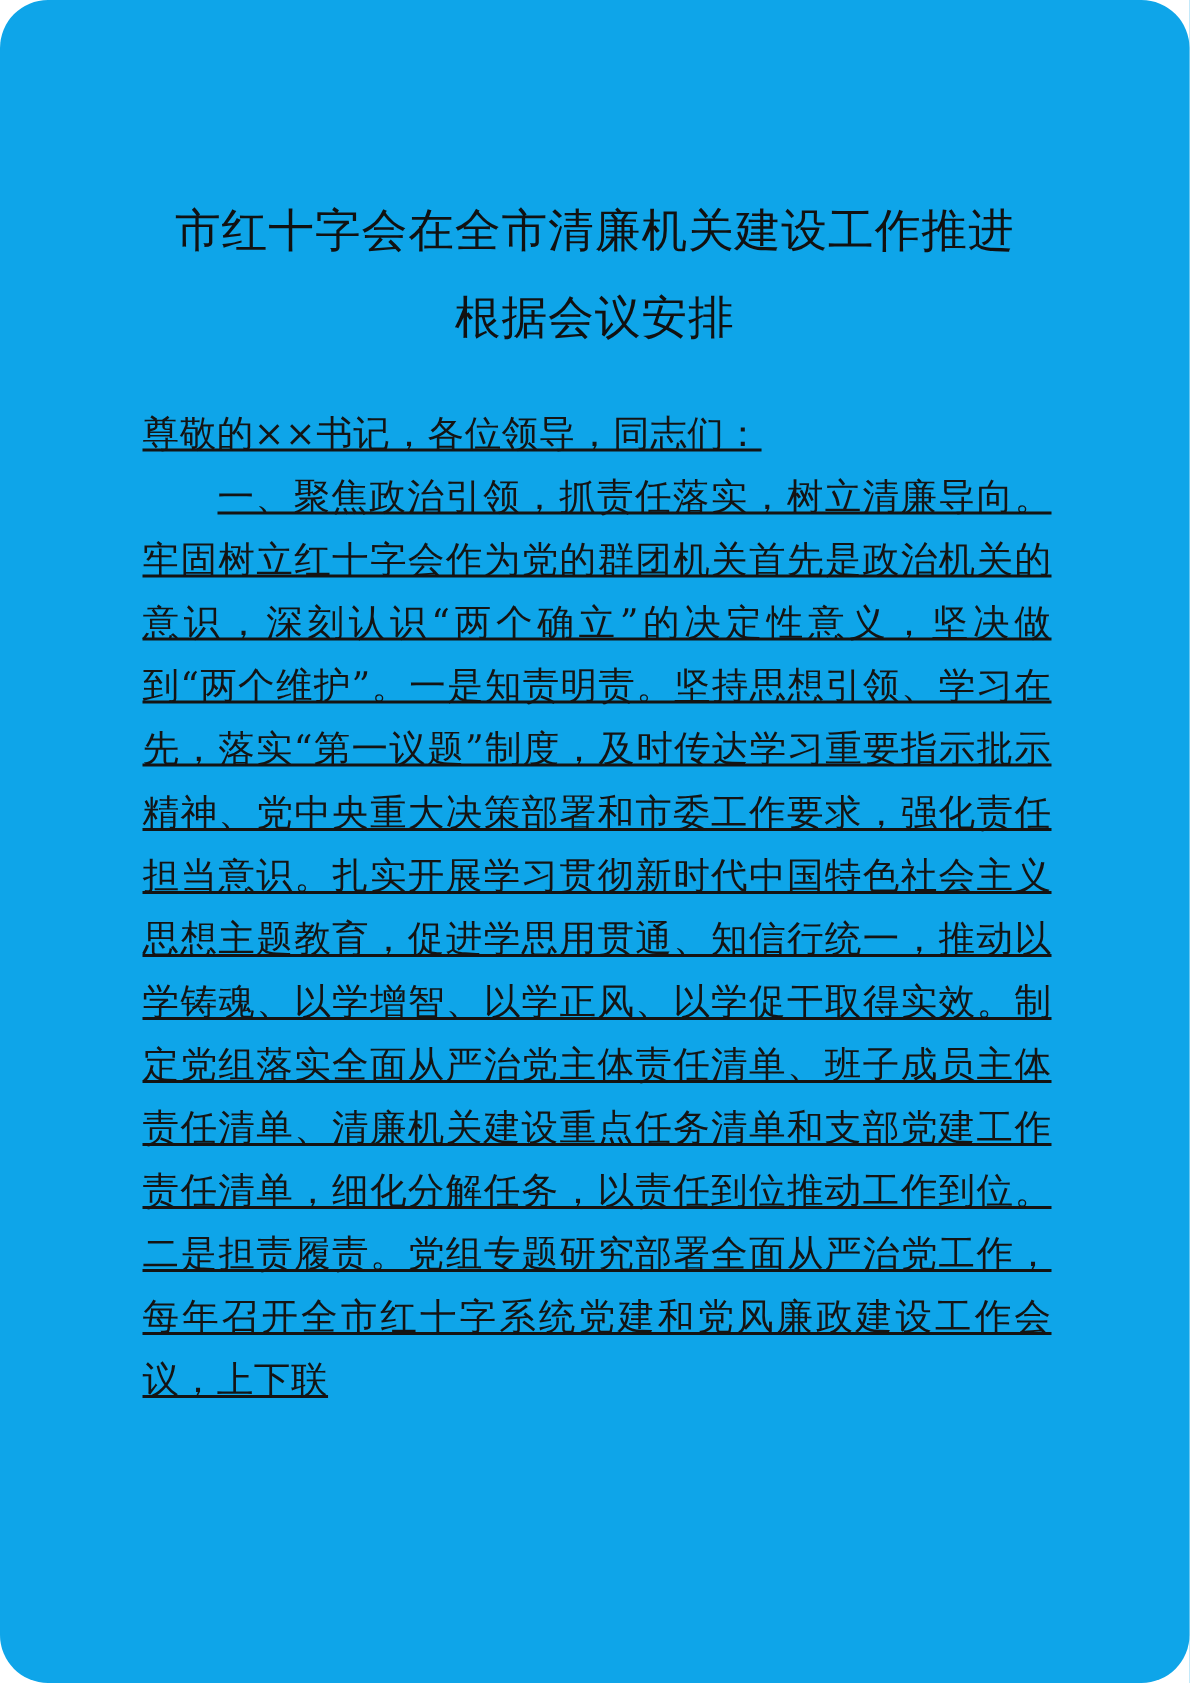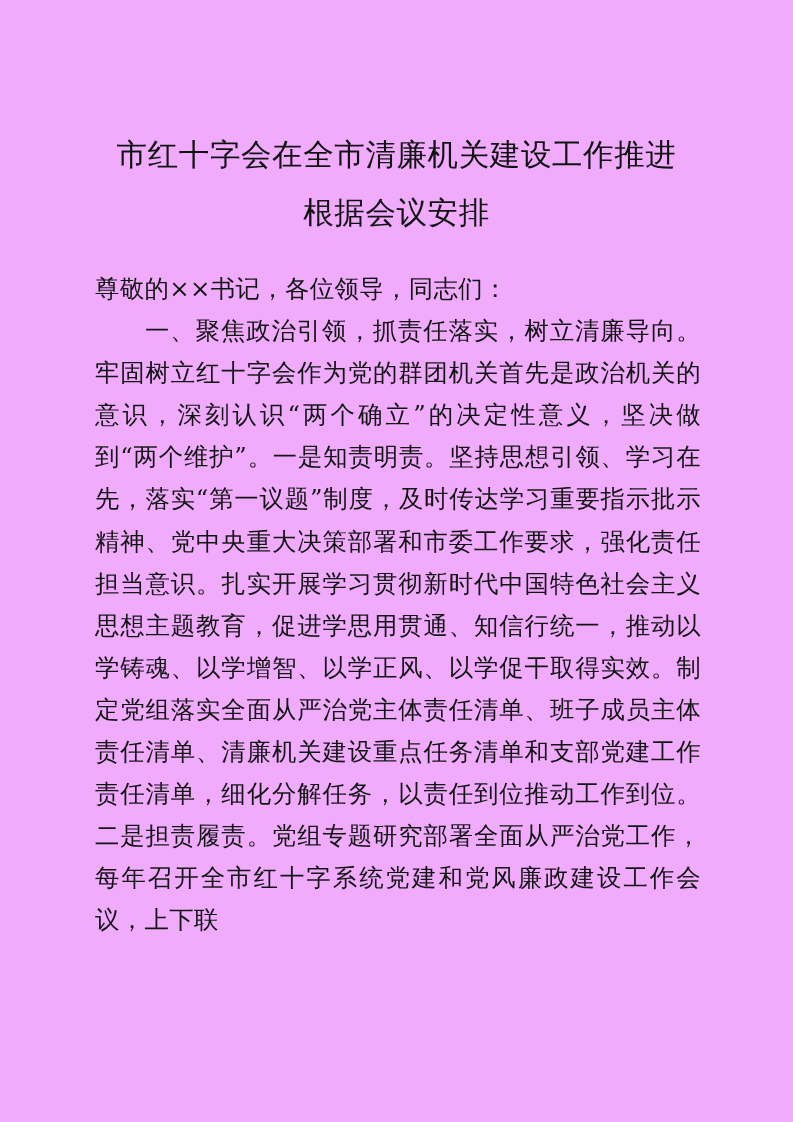--- a/index.html
+++ b/index.html
@@ -12,22 +12,23 @@
     height: 1122px;
     overflow: hidden;
     font-family: "DejaVu Serif", "Liberation Serif", serif;
     color: #000000;
     -webkit-font-smoothing: antialiased;
   }
   #page {
     position: relative;
     width: 793px;
     height: 1122px;
-    background: #f0abfc;
+    background: #0ea5e9;
     box-sizing: border-box;
+    border-radius: 32px;
   }
   
   #doc-title {
     position: absolute;
     left: 96px;
     top: 126px;
     width: 601px;
     text-align: center;
     font-family: "DejaVu Serif", "Liberation Serif", serif;
     font-size: 30.5px;
@@ -52,20 +53,21 @@
     margin: 0;
     font-family: "DejaVu Serif", "Liberation Serif", serif;
     font-size: 24.4px;
     line-height: 42.1px;
     letter-spacing: 0.35px;
     text-align: justify;
     text-justify: inter-character;
     text-align-last: left;
     color: #141414;
     word-break: break-all;
+    text-decoration: underline;
   }
   .para.indent {
     text-indent: 50px;
   }
   .para.salutation {
     text-align: left;
   }
 </style>
 </head>
 <body>

